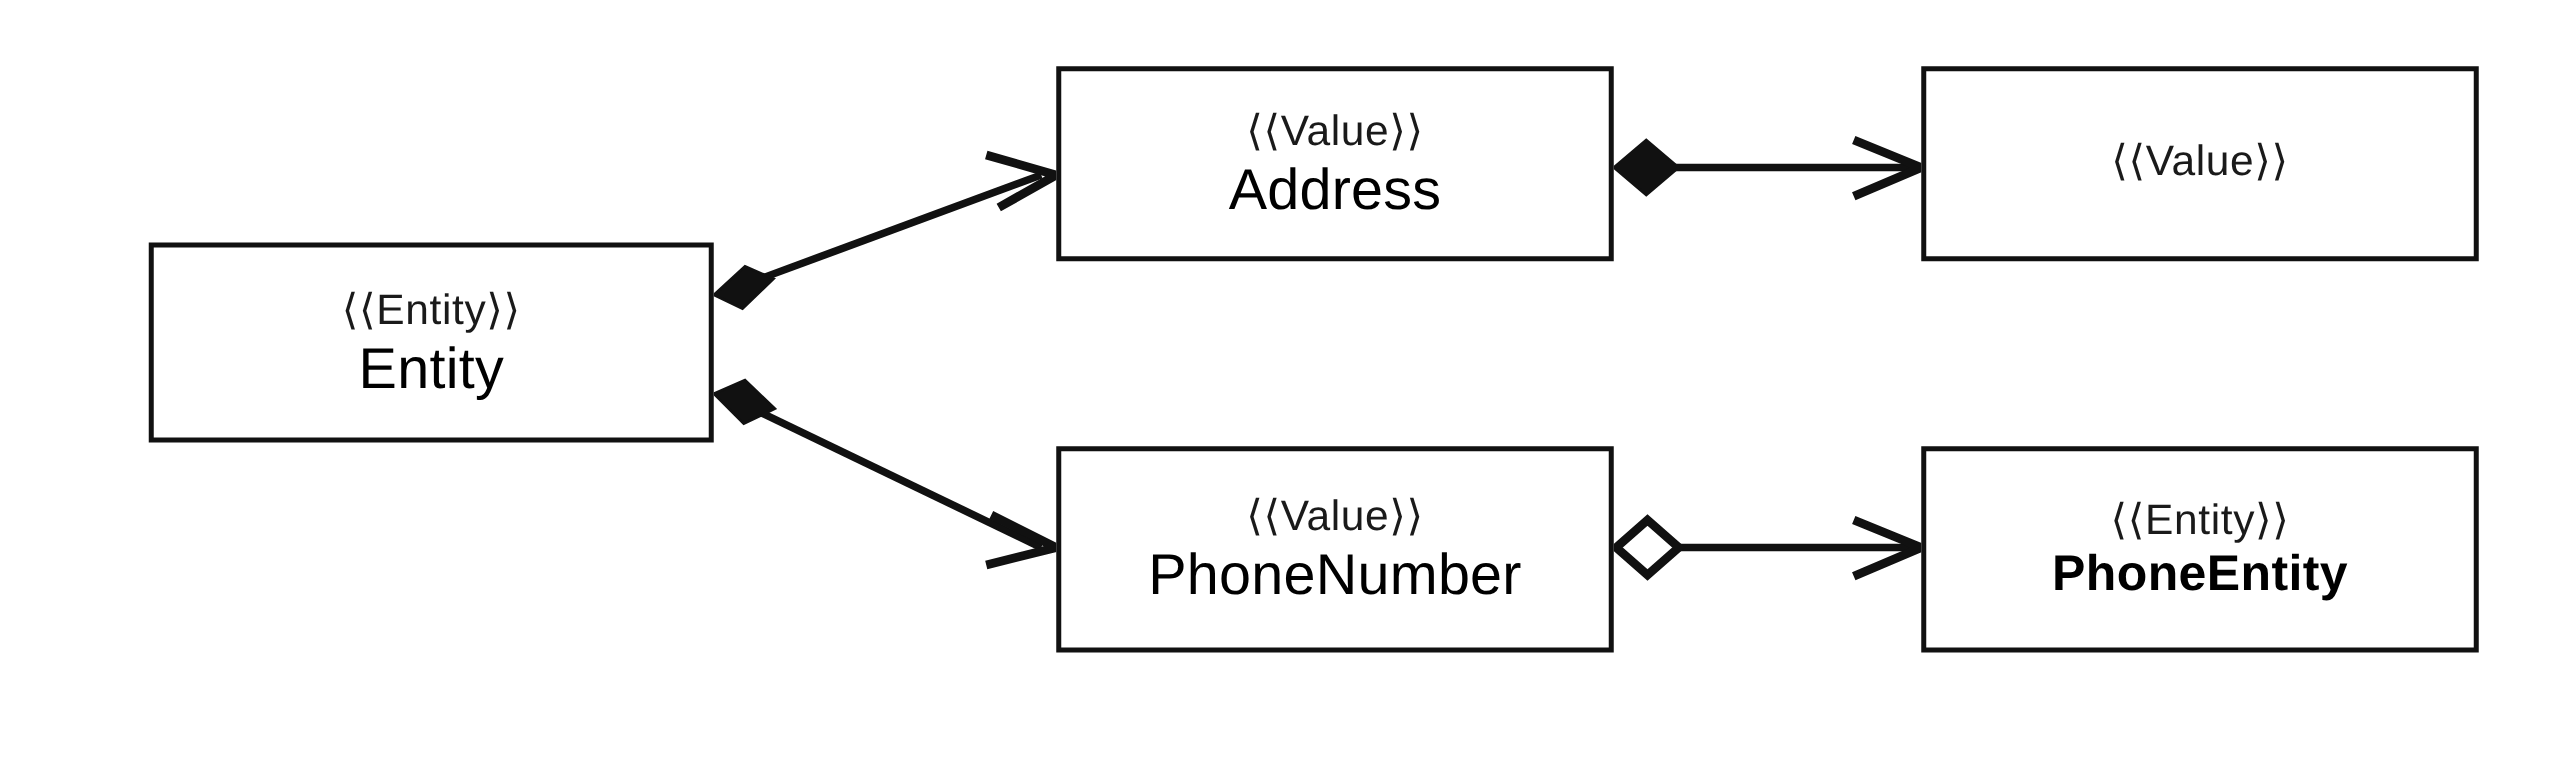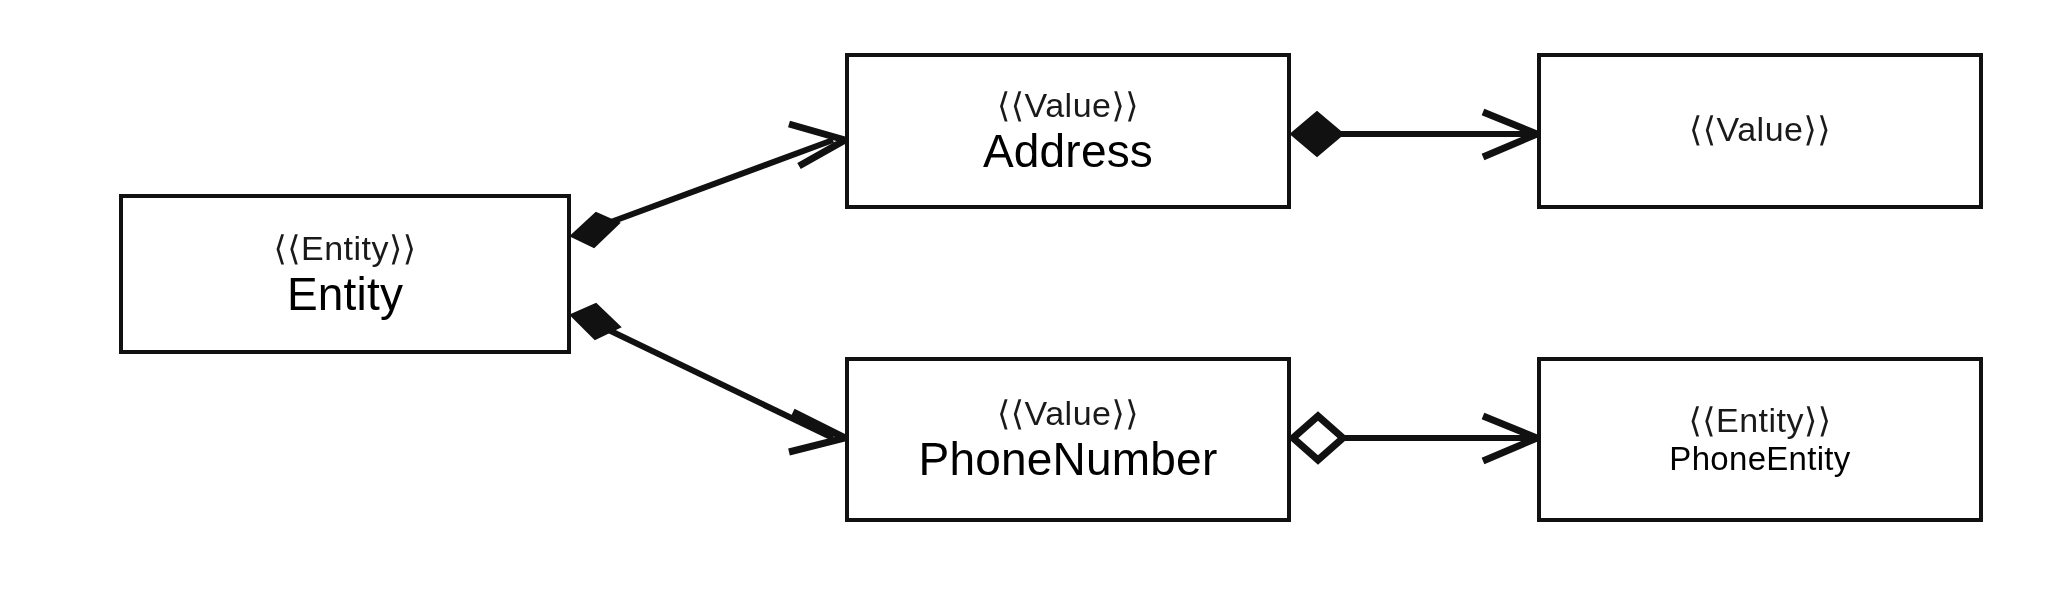--- a/index.html
+++ b/index.html
@@ -48,22 +48,22 @@
     margin-bottom: 4px;
   }
   .cname {
     font-size: 46px;
     font-weight: 400;
     color: #000000;
     white-space: nowrap;
     letter-spacing: 0.2px;
   }
   .cname.small-bold {
-    font-size: 33px;
-    font-weight: 400;
+    font-size: 40px;
+    font-weight: 700;
     letter-spacing: 0.3px;
   }
 
   
   #node-member       { left: 119px;  top: 194px; width: 452px; height: 160px; }
   #node-address      { left: 845px;  top: 53px;  width: 446px; height: 156px; }
   #node-zipcode      { left: 1537px; top: 53px;  width: 446px; height: 156px; }
   #node-phonenumber  { left: 845px;  top: 357px; width: 446px; height: 165px; }
   #node-phoneentity  { left: 1537px; top: 357px; width: 446px; height: 165px; }
 </style>

